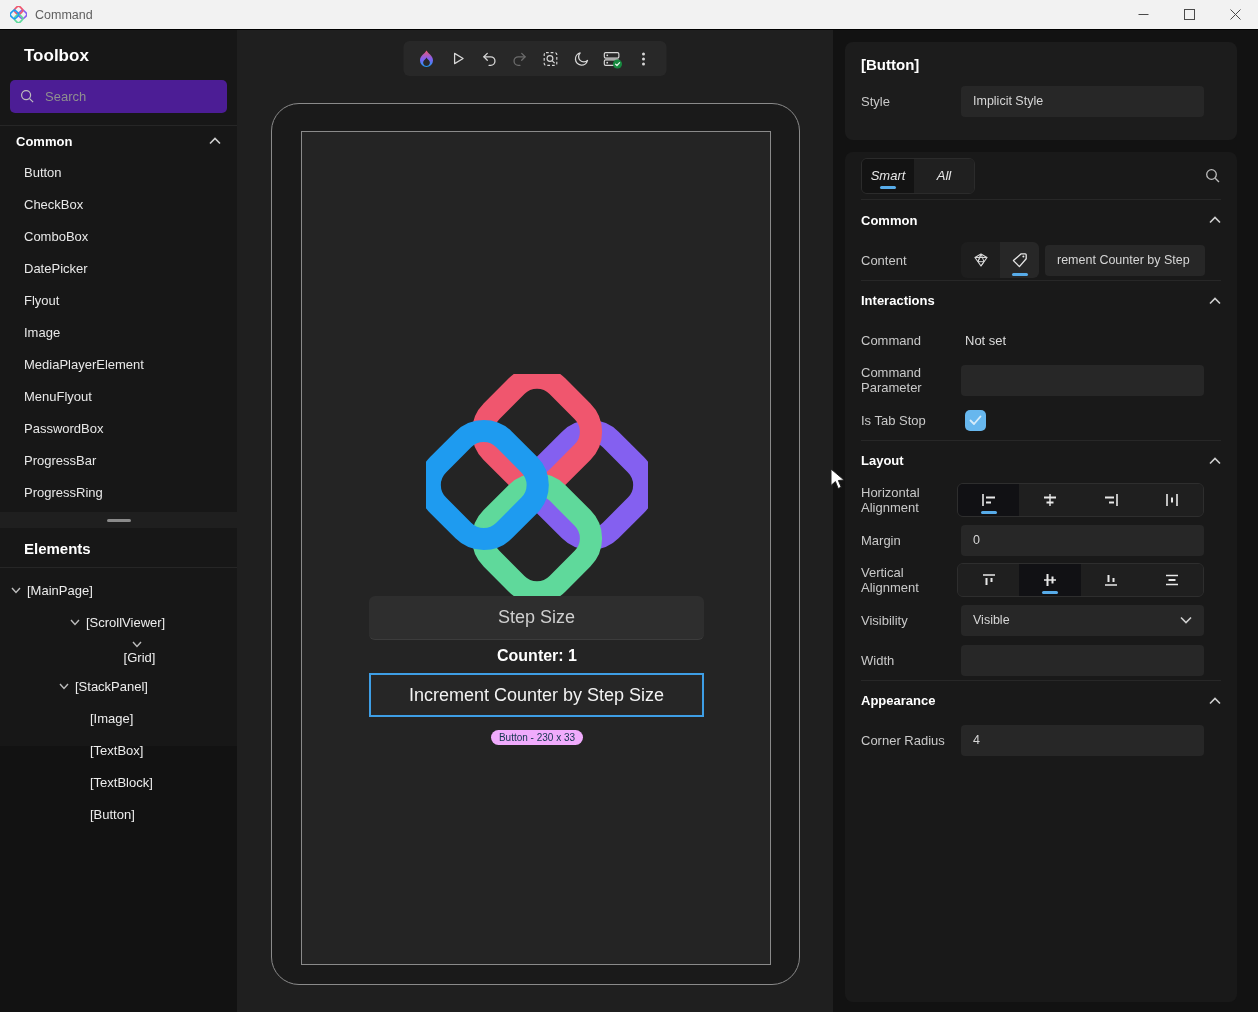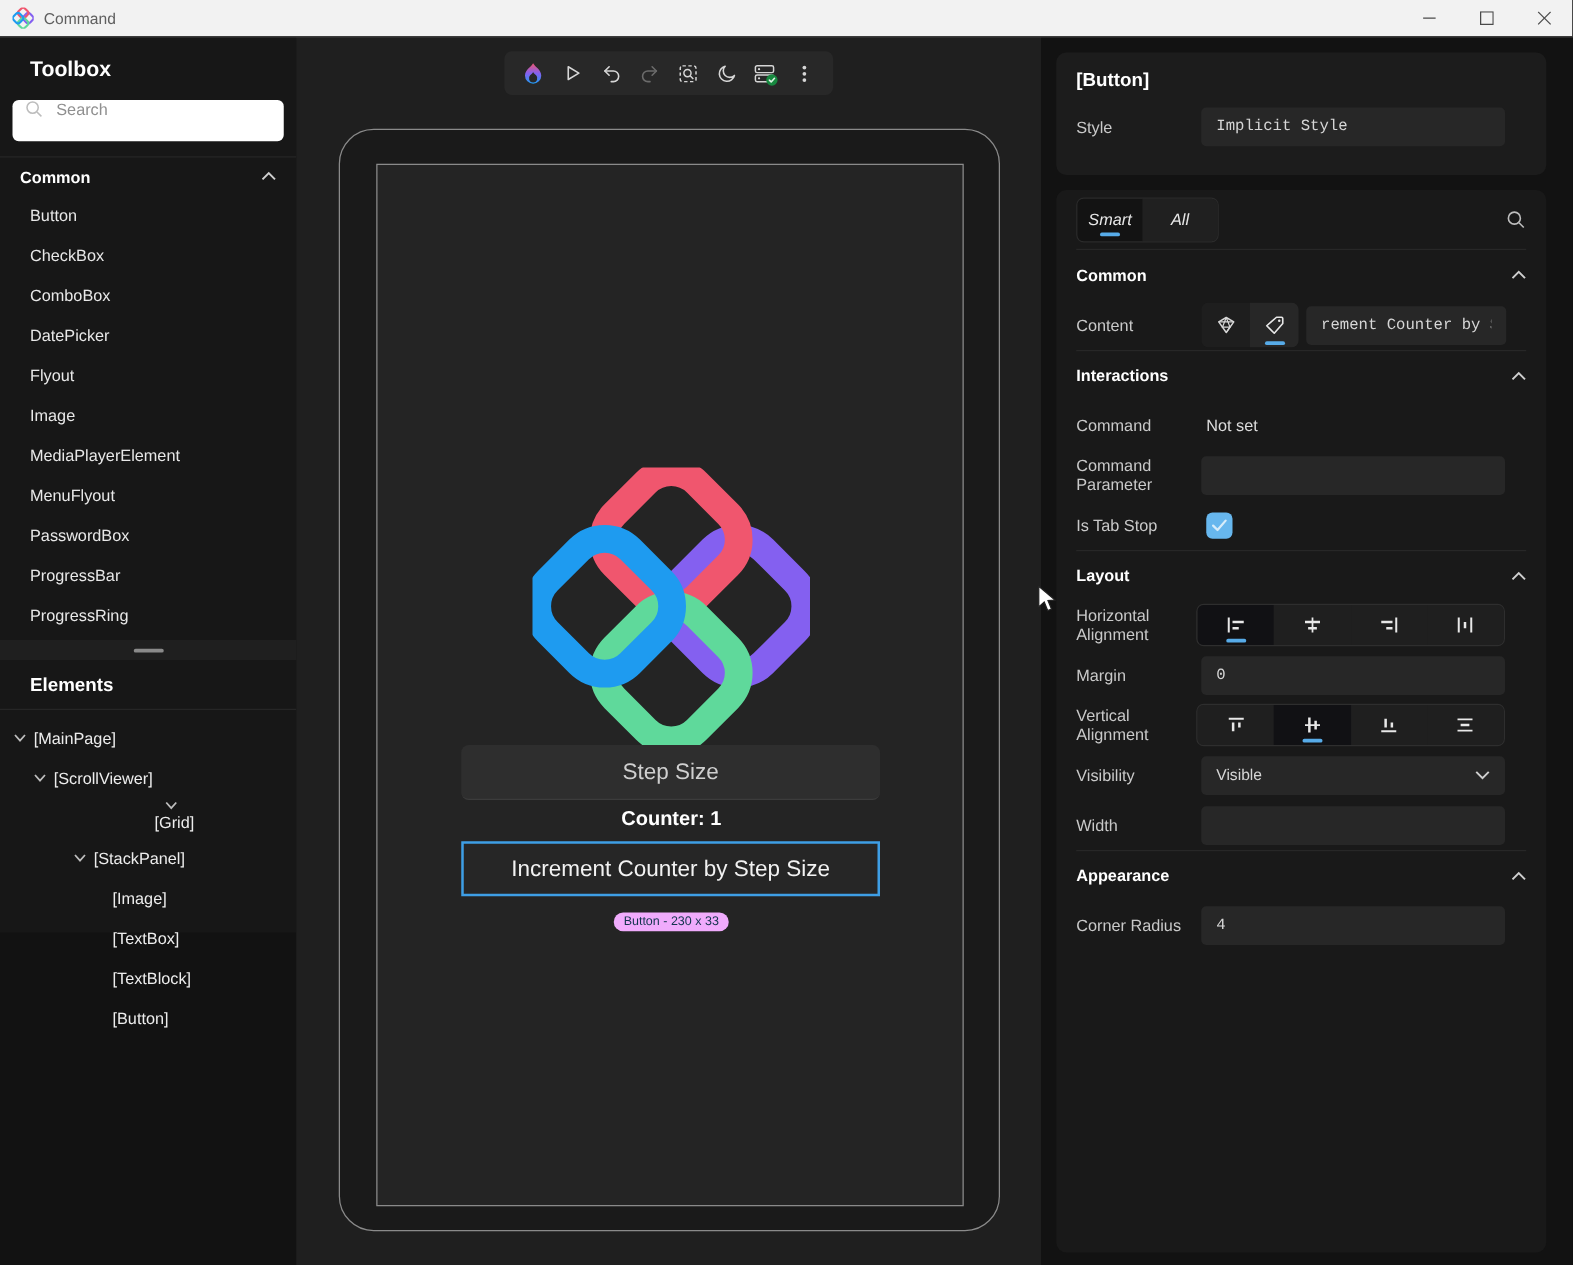--- a/index.html
+++ b/index.html
@@ -13,37 +13,37 @@
   .titlebar .app-logo { margin-left: 10px; width: 17px; height: 17px; }
   .titlebar .title { margin-left: 8px; font-size: 12.5px; color: #5f5f5f; }
   .winbtns { margin-left: auto; display: flex; height: 100%; }
   .winbtn { width: 46px; height: 100%; display: flex; align-items: center; justify-content: center; }
   .winbtn svg { stroke: #4a4a4a; }
 
   
   .sidebar { position: absolute; left: 0; top: 30px; width: 237px; height: 716px;
     background: #171717; color: #e8e8e8; }
   .panel-title { font-size: 17px; font-weight: bold; color: #fff; padding: 16px 0 12px 24px; }
-  .searchbox { margin: 2px 10px 12px 10px; height: 33px; background: #ffffff; border-radius: 5px;
-    display: flex; padding: 0 10px; }
+  .searchbox { margin: 2px 10px 12px 10px; height: 33px; background: #4c1d95; border-radius: 5px;
+    display: flex; align-items: center; padding: 0 10px; }
   .searchbox svg { flex: 0 0 auto; }
   .searchbox .ph { margin-left: 10px; font-size: 13px; color: #8f8f8f; }
   .section-head { display: flex; align-items: center; height: 31px; padding: 0 16px 0 16px;
     border-top: 1px solid #262626; }
   .section-head .lbl { font-size: 13px; font-weight: bold; color: #fff; }
   .section-head .sp { flex: 1; }
   .tool-item { height: 32px; display: flex; align-items: center; padding-left: 24px;
     font-size: 13px; color: #e8e8e8; }
   .splitter { height: 16px; background: #1f1f1f; display: flex; align-items: center; justify-content: center; margin-top: 4px; }
   .splitter .bar { width: 24px; height: 3px; border-radius: 2px; background: #8a8a8a; }
   .elements-title { font-size: 15px; font-weight: bold; color: #fff; padding: 12px 0 10px 24px; }
   .tree { border-top: 1px solid #262626; padding-top: 6px; }
   .tree-row { height: 32px; display: flex; align-items: center; font-size: 13px; color: #ededed; }
   .tree-row .chev { width: 12px; height: 12px; margin-right: 5px; flex: 0 0 auto; }
-  .d0 { padding-left: 10px; } .d1 { padding-left: 26px; } .d2 { padding-left: 42px; flex-direction: column; }
+  .d0 { padding-left: 10px; } .d1 { padding-left: 26px; margin-left: 43px; } .d2 { padding-left: 42px; flex-direction: column; }
   .d3 { padding-left: 58px; } .leaf { padding-left: 90px; }
 
   
   .canvas { position: absolute; left: 237px; top: 30px; width: 596px; height: 982px; background: #1f1f1f; }
   .toolbar { position: absolute; left: 50%; transform: translateX(-50%); top: 11px; height: 35px;
     background: #282828; border-radius: 6px; display: flex; align-items: center; padding: 0 12px; gap: 9px; }
   .tbtn { width: 22px; height: 22px; display: flex; align-items: center; justify-content: center; }
   .phone { position: absolute; left: 34px; top: 73px; width: 529px; height: 882px;
     background: #1a1a1a; border: 1px solid #8a8a8a; border-radius: 28px; }
   .screen { position: absolute; left: 29px; top: 27px; width: 470px; height: 834px;
@@ -78,21 +78,21 @@
     width: 16px; height: 3px; border-radius: 2px; background: #57abe8; }
   .tabsrow .sp { flex: 1; }
   .prow { height: 40px; display: flex; align-items: center; }
   .prow.hdr { border-top: 1px solid #272727; }
   .prow.hdr.first { border-top: none; }
   .prow .htxt { font-size: 13px; font-weight: bold; color: #fff; }
   .prow .sp { flex: 1; }
   .plabel { width: 84px; flex: 0 0 auto; font-size: 13px; color: #c9c9c9; line-height: 15px; }
   .pctrl { margin-left: 16px; width: 243px; }
   .tinput { width: 243px; height: 31px; background: #272727; border: none; border-radius: 4px;
-    color: #d6d6d6; font-size: 12.5px; padding: 0 12px; font-family: Liberation Mono, monospace; outline: none; }
+    color: #d6d6d6; font-size: 12.5px; padding: 0 12px; font-family: Liberation Sans, sans-serif; outline: none; }
   .val-text { font-size: 13px; color: #dcdcdc; margin-left: 20px; }
   .toggle-group { display: flex; height: 36px; border-radius: 6px; overflow: hidden; margin-left: 16px; }
   .tg-cell { width: 39px; height: 36px; display: flex; align-items: center; justify-content: center;
     position: relative; background: #1e1e1e; }
   .tg-cell.on { background: #272727; }
   .tg-cell .uline { position: absolute; bottom: 2px; left: 50%; transform: translateX(-50%);
     width: 16px; height: 3px; border-radius: 2px; background: #57abe8; }
   .content-input { margin-left: 6px; width: 160px; }
   .checkbox { width: 21px; height: 21px; background: #67b7ee; border-radius: 5px;
     margin-left: 20px; display: flex; align-items: center; justify-content: center; }

